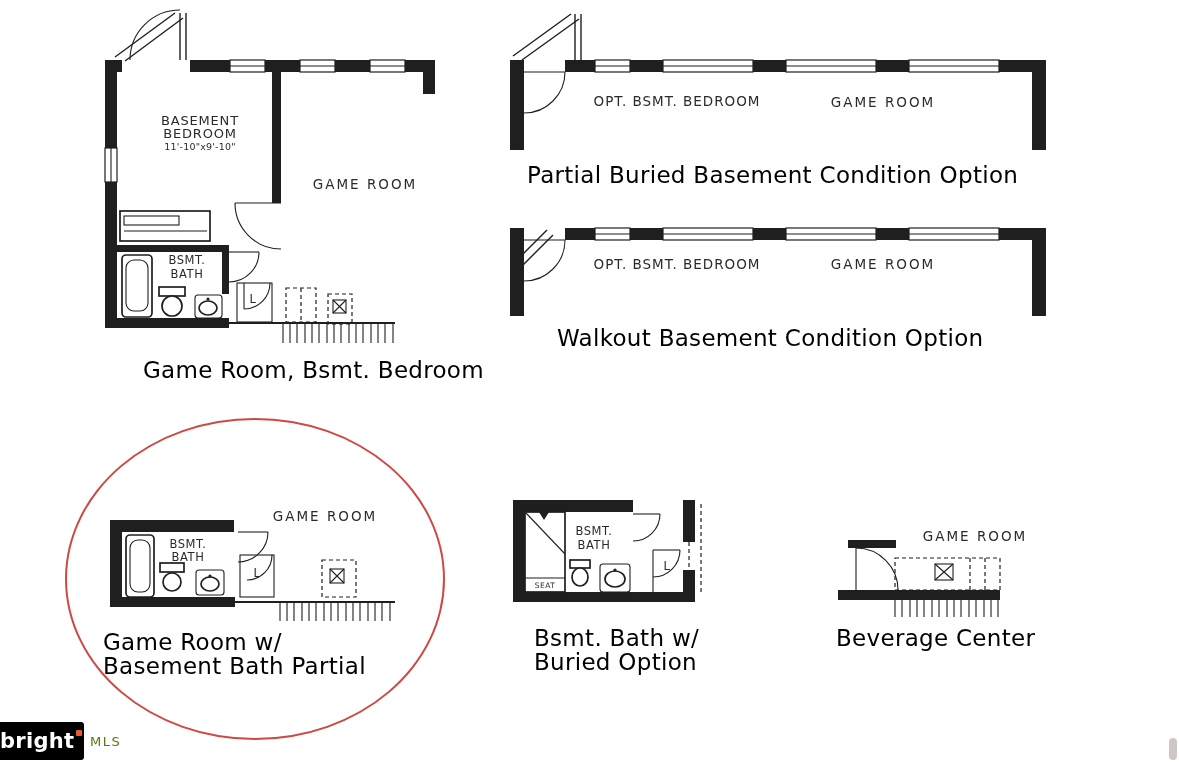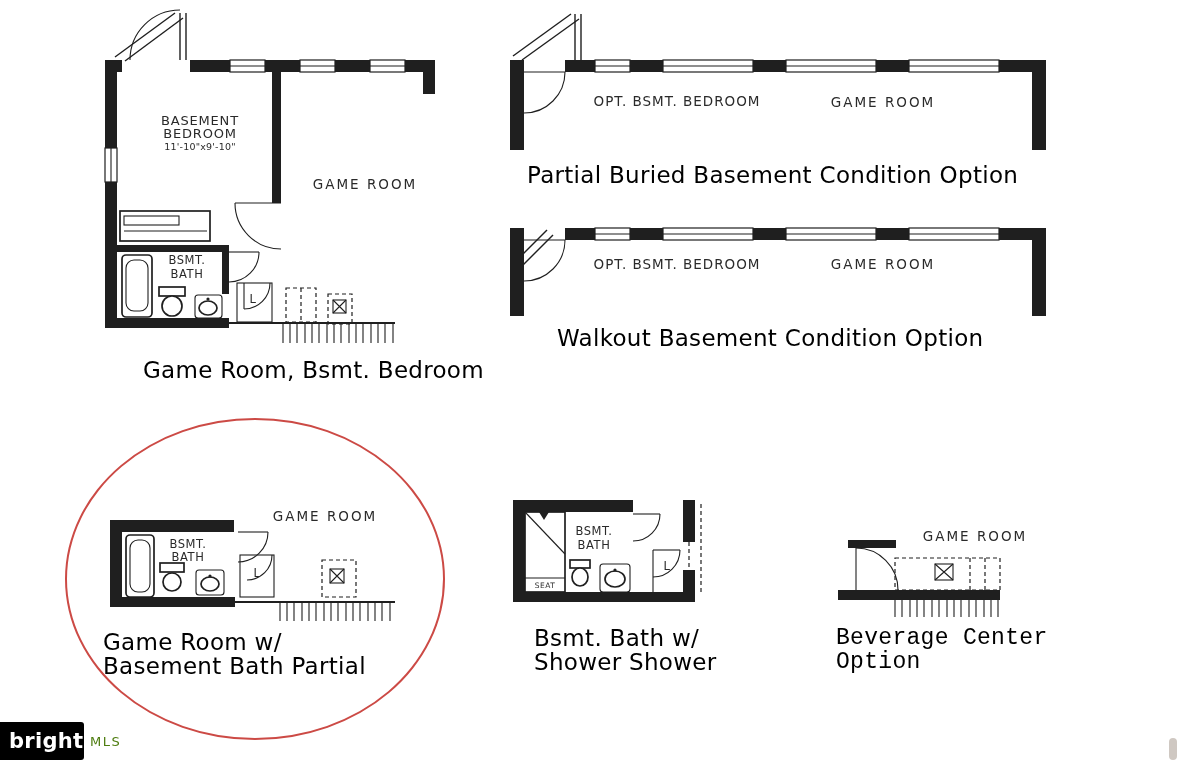--- a/index.html
+++ b/index.html
@@ -33,21 +33,21 @@
   }
 
   .red-circle {
     position:absolute; left:65px; top:418px; width:380px; height:322px;
     border:2.5px solid #cc4a45; border-radius:50%;
   }
 
   .logo { position:absolute; left:0; top:722px; height:38px; display:flex; align-items:center; }
   .logo-box {
     background:#000; height:38px; width:84px; display:flex; align-items:center;
-    padding-left:9px; border-radius:0 3px 3px 0;
+    border-radius:0 3px 3px 0;
   }
   .logo-text { color:#fff; font-size:21px; font-weight:bold; letter-spacing:0.3px; }
   .logo-dot { width:6px; height:6px; background:#e8572e; border-radius:1px; display:inline-block; margin:-16px 0 0 2px; }
   .logo-mls { color:#4d7c0f; font-size:13px; letter-spacing:1.5px; margin-left:6px; }
 
   .scroll-thumb {
     position:absolute; right:2px; top:738px; width:8px; height:22px;
     background:#cfc8c2; border-radius:4px;
   }
 </style>
@@ -282,21 +282,21 @@
       <line class="thin" x1="145" y1="58" x2="172" y2="58"></line>
       <path class="thin" d="M172 58 A27 27 0 0 1 145 85"></path>
     </g>
     <text class="t11" text-anchor="middle" x="86" y="43">BSMT.</text>
     <text class="t11" text-anchor="middle" x="86" y="57">BATH</text>
     <text class="t7" text-anchor="middle" x="37" y="96">SEAT</text>
     <text class="t11" text-anchor="middle" x="159" y="78">L</text>
   </svg>
   <div class="caption" style="left:534px; top:626px;">
     <div>Bsmt. Bath w/</div>
-    <div>Shower Shower</div>
+    <div>Buried Option</div>
   </div>
 
   <svg style="left:830px; top:518px;" width="215" height="105" viewBox="0 0 215 105">
     <g>
       <rect class="w" x="18" y="22" width="48" height="8"></rect>
       <rect class="w" x="8" y="72" width="162" height="10"></rect>
     </g>
     <g>
       <line class="thin" x1="26" y1="30" x2="26" y2="72"></line>
       <path class="thin" d="M26 30 A42 42 0 0 1 68 72"></path>
@@ -306,23 +306,22 @@
       <line class="dash" x1="140" y1="40" x2="140" y2="72"></line>
       <line class="dash" x1="155" y1="40" x2="155" y2="72"></line>
       <rect class="thin" x="105" y="46" width="18" height="16"></rect>
       <path class="thin" d="M105 46 L123 62 M123 46 L105 62"></path>
     </g>
     <g>
       <path class="thin" d="M65 82V99M72 82V99M80 82V99M87 82V99M94 82V99M102 82V99M109 82V99M117 82V99M124 82V99M131 82V99M139 82V99M146 82V99M154 82V99M161 82V99M168 82V99"></path>
     </g>
     <text class="t14" text-anchor="middle" x="145" y="23">GAME ROOM</text>
   </svg>
-  <div class="caption" style="left:836px; top:626px;font-family:Liberation Mono, monospace;">
+  <div class="caption" style="left:836px; top:626px;">
     <div>Beverage Center</div>
-    <div>Option</div>
   </div>
 
   <div class="logo">
     <div class="logo-box">
       <span class="logo-text">bright</span>
         <span class="logo-dot" style="background: rgb(232, 87, 46);"></span>
     </div>
     <span class="logo-mls">MLS</span>
   </div>
 

